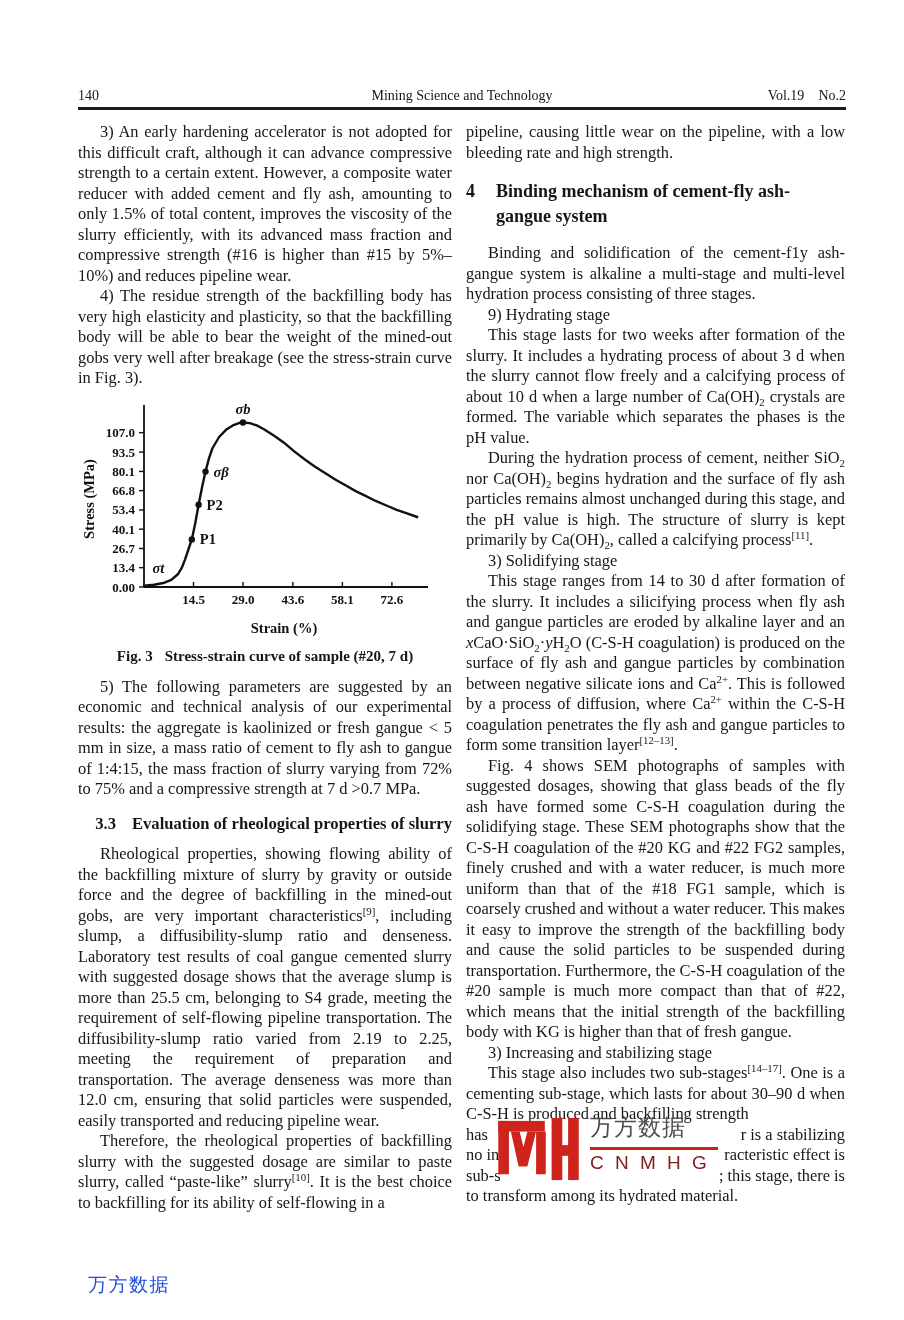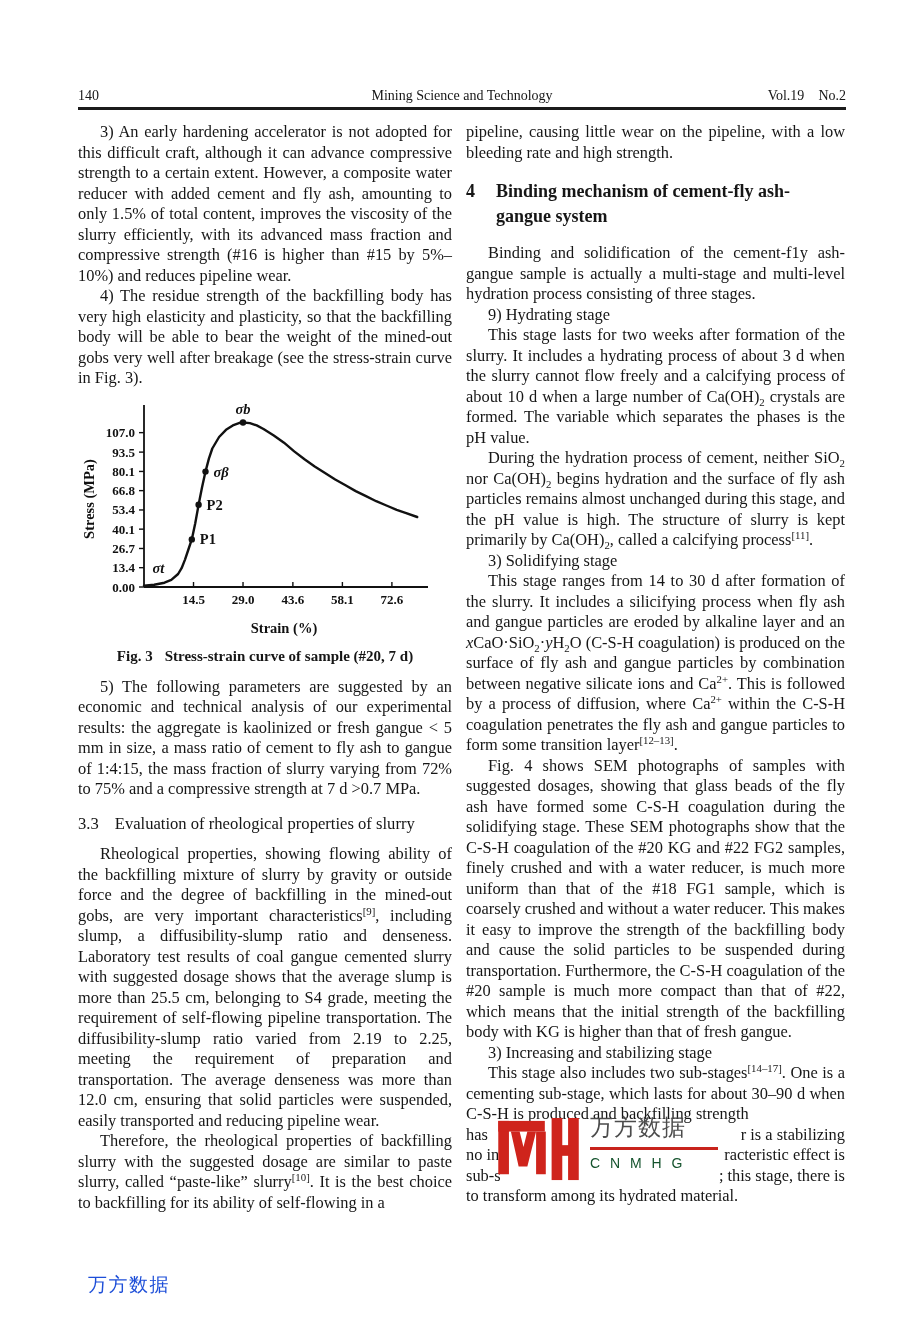--- a/index.html
+++ b/index.html
@@ -13,32 +13,32 @@
   .col{position:absolute;top:122px;font-size:16.4px;line-height:20.5px;text-align:justify;}
   .col-left{left:78px;width:374px;}
   .col-right{left:466px;width:379px;}
   p{margin:0;}
   .ind{text-indent:22px;}
   sup{vertical-align:super;font-size:66%;line-height:0;}
   sub{vertical-align:sub;font-size:66%;line-height:0;}
   .figure{margin:8px 0 2px 2px;}
   .fig-caption{text-align:center;font-size:15px;font-weight:bold;margin:2px 0 10px 0;}
   .fig-caption .cap-label{margin-right:12px;}
-  .h33{font-weight:normal;font-size:16.6px;margin:14px 0 10px 0;text-align:left;}
+  .h33{font-weight:bold;font-size:16.6px;margin:14px 0 10px 0;text-align:right;}
   .h33 .num{margin-right:16px;}
   .h4{display:flex;font-weight:bold;font-size:18px;line-height:25px;margin:16px 0 14px 0;text-align:left;}
   .h4 .num{width:30px;flex:none;}
   .frag-area{position:relative;}
   .frag-line{display:flex;justify-content:space-between;}
   .wm{position:absolute;left:30px;top:-8px;width:252px;height:68px;z-index:2;}
   .wm svg{position:absolute;left:0;top:1px;width:86px;height:64px;}
   .wm-cn{position:absolute;left:94px;top:0px;font-size:23px;letter-spacing:1px;color:#4c4c4c;
          font-family:"DejaVu Sans",sans-serif;white-space:nowrap;}
   .wm-underline{position:absolute;left:94px;top:30px;width:128px;height:3px;background:#c8231c;}
-  .wm-latin{position:absolute;left:94px;top:36px;font-size:14px;color:#14532d;letter-spacing:3px;
+  .wm-latin{position:absolute;left:94px;top:36px;font-size:19px;color:#7f1d1d;letter-spacing:3px;
             font-family:"Liberation Sans",sans-serif;white-space:nowrap;}
   .wanfang{position:absolute;left:88px;top:1272px;font-size:19px;letter-spacing:1.5px;color:#1d4ed8;
            font-family:"DejaVu Sans","Liberation Sans",sans-serif;}
   .tick{font-family:"Liberation Serif",serif;font-size:13px;font-weight:bold;fill:#111;}
   .plabel{font-family:"Liberation Serif",serif;font-size:14.5px;font-weight:bold;fill:#111;}
   .it{font-style:italic;}
   .alabel{font-family:"Liberation Serif",serif;font-size:14.5px;font-weight:bold;fill:#111;}
 </style>
 </head>
 <body>
@@ -120,21 +120,21 @@
     <p><span>pipeline, causing little wear on the pipeline, with a low bleeding rate and high strength.</span></p>
 
     <div class="h4">
       <span class="num">4</span>
       <span>
         <span>Binding mechanism of cement-fly ash-</span><br>
         <span>gangue system</span>
       </span>
     </div>
 
-    <p class="ind"><span>Binding and solidification of the cement-f1y ash-gangue sample is actually a multi-stage and multi-level hydration process consisting of three stages.</span></p>
+    <p class="ind"><span>Binding and solidification of the cement-f1y ash-gangue system is alkaline a multi-stage and multi-level hydration process consisting of three stages.</span></p>
     <p class="ind">9) Hydrating stage</p>
     <p class="ind"><span>This stage lasts for two weeks after formation of the slurry. It includes a hydrating process of about 3 d when the slurry cannot flow freely and a calcifying process of about 10 d when a large number of Ca(OH)</span><sub>2</sub><span> crystals are formed. The variable which separates the phases is the pH value.</span></p>
     <p class="ind"><span>During the hydration process of cement, neither SiO</span><sub>2</sub><span> nor Ca(OH)</span><sub>2</sub><span> begins hydration and the surface of fly ash particles remains almost unchanged during this stage, and the pH value is high. The structure of slurry is kept primarily by Ca(OH)</span><sub>2</sub><span>, called a calcifying process</span><sup>[11]</sup><span>.</span></p>
     <p class="ind">3) Solidifying stage</p>
     <p class="ind"><span>This stage ranges from 14 to 30 d after formation of the slurry. It includes a silicifying process when fly ash and gangue particles are eroded by alkaline layer and an </span><span style="font-style: italic;">x</span><span>CaO·SiO</span><sub>2</sub><span>·</span><span style="font-style: italic;">y</span><span>H</span><sub>2</sub><span>O (C-S-H coagulation) is produced on the surface of fly ash and gangue particles by combination between negative silicate ions and Ca</span><sup>2+</sup><span>. This is followed by a process of diffusion, where Ca</span><sup>2+</sup><span> within the C-S-H coagulation penetrates the fly ash and gangue particles to form some transition layer</span><sup>[12–13]</sup><span>.</span></p>
     <p class="ind"><span>Fig. 4 shows SEM photographs of samples with suggested dosages, showing that glass beads of the fly ash have formed some C-S-H coagulation during the solidifying stage. These SEM photographs show that the C-S-H coagulation of the #20 KG and #22 FG2 samples, finely crushed and with a water reducer, is much more uniform than that of the #18 FG1 sample, which is coarsely crushed and without a water reducer. This makes it easy to improve the strength of the backfilling body and cause the solid particles to be suspended during transportation. Furthermore, the C-S-H coagulation of the #20 sample is much more compact than that of #22, which means that the initial strength of the backfilling body with KG is higher than that of fresh gangue.</span></p>
     <p class="ind">3) Increasing and stabilizing stage</p>
     <p class="ind"><span>This stage also includes two sub-stages</span><sup>[14–17]</sup><span>. One is a cementing sub-stage, which lasts for about 30–90 d when C-S-H is produced and backfilling strength</span></p>
 
     <div class="frag-area">

